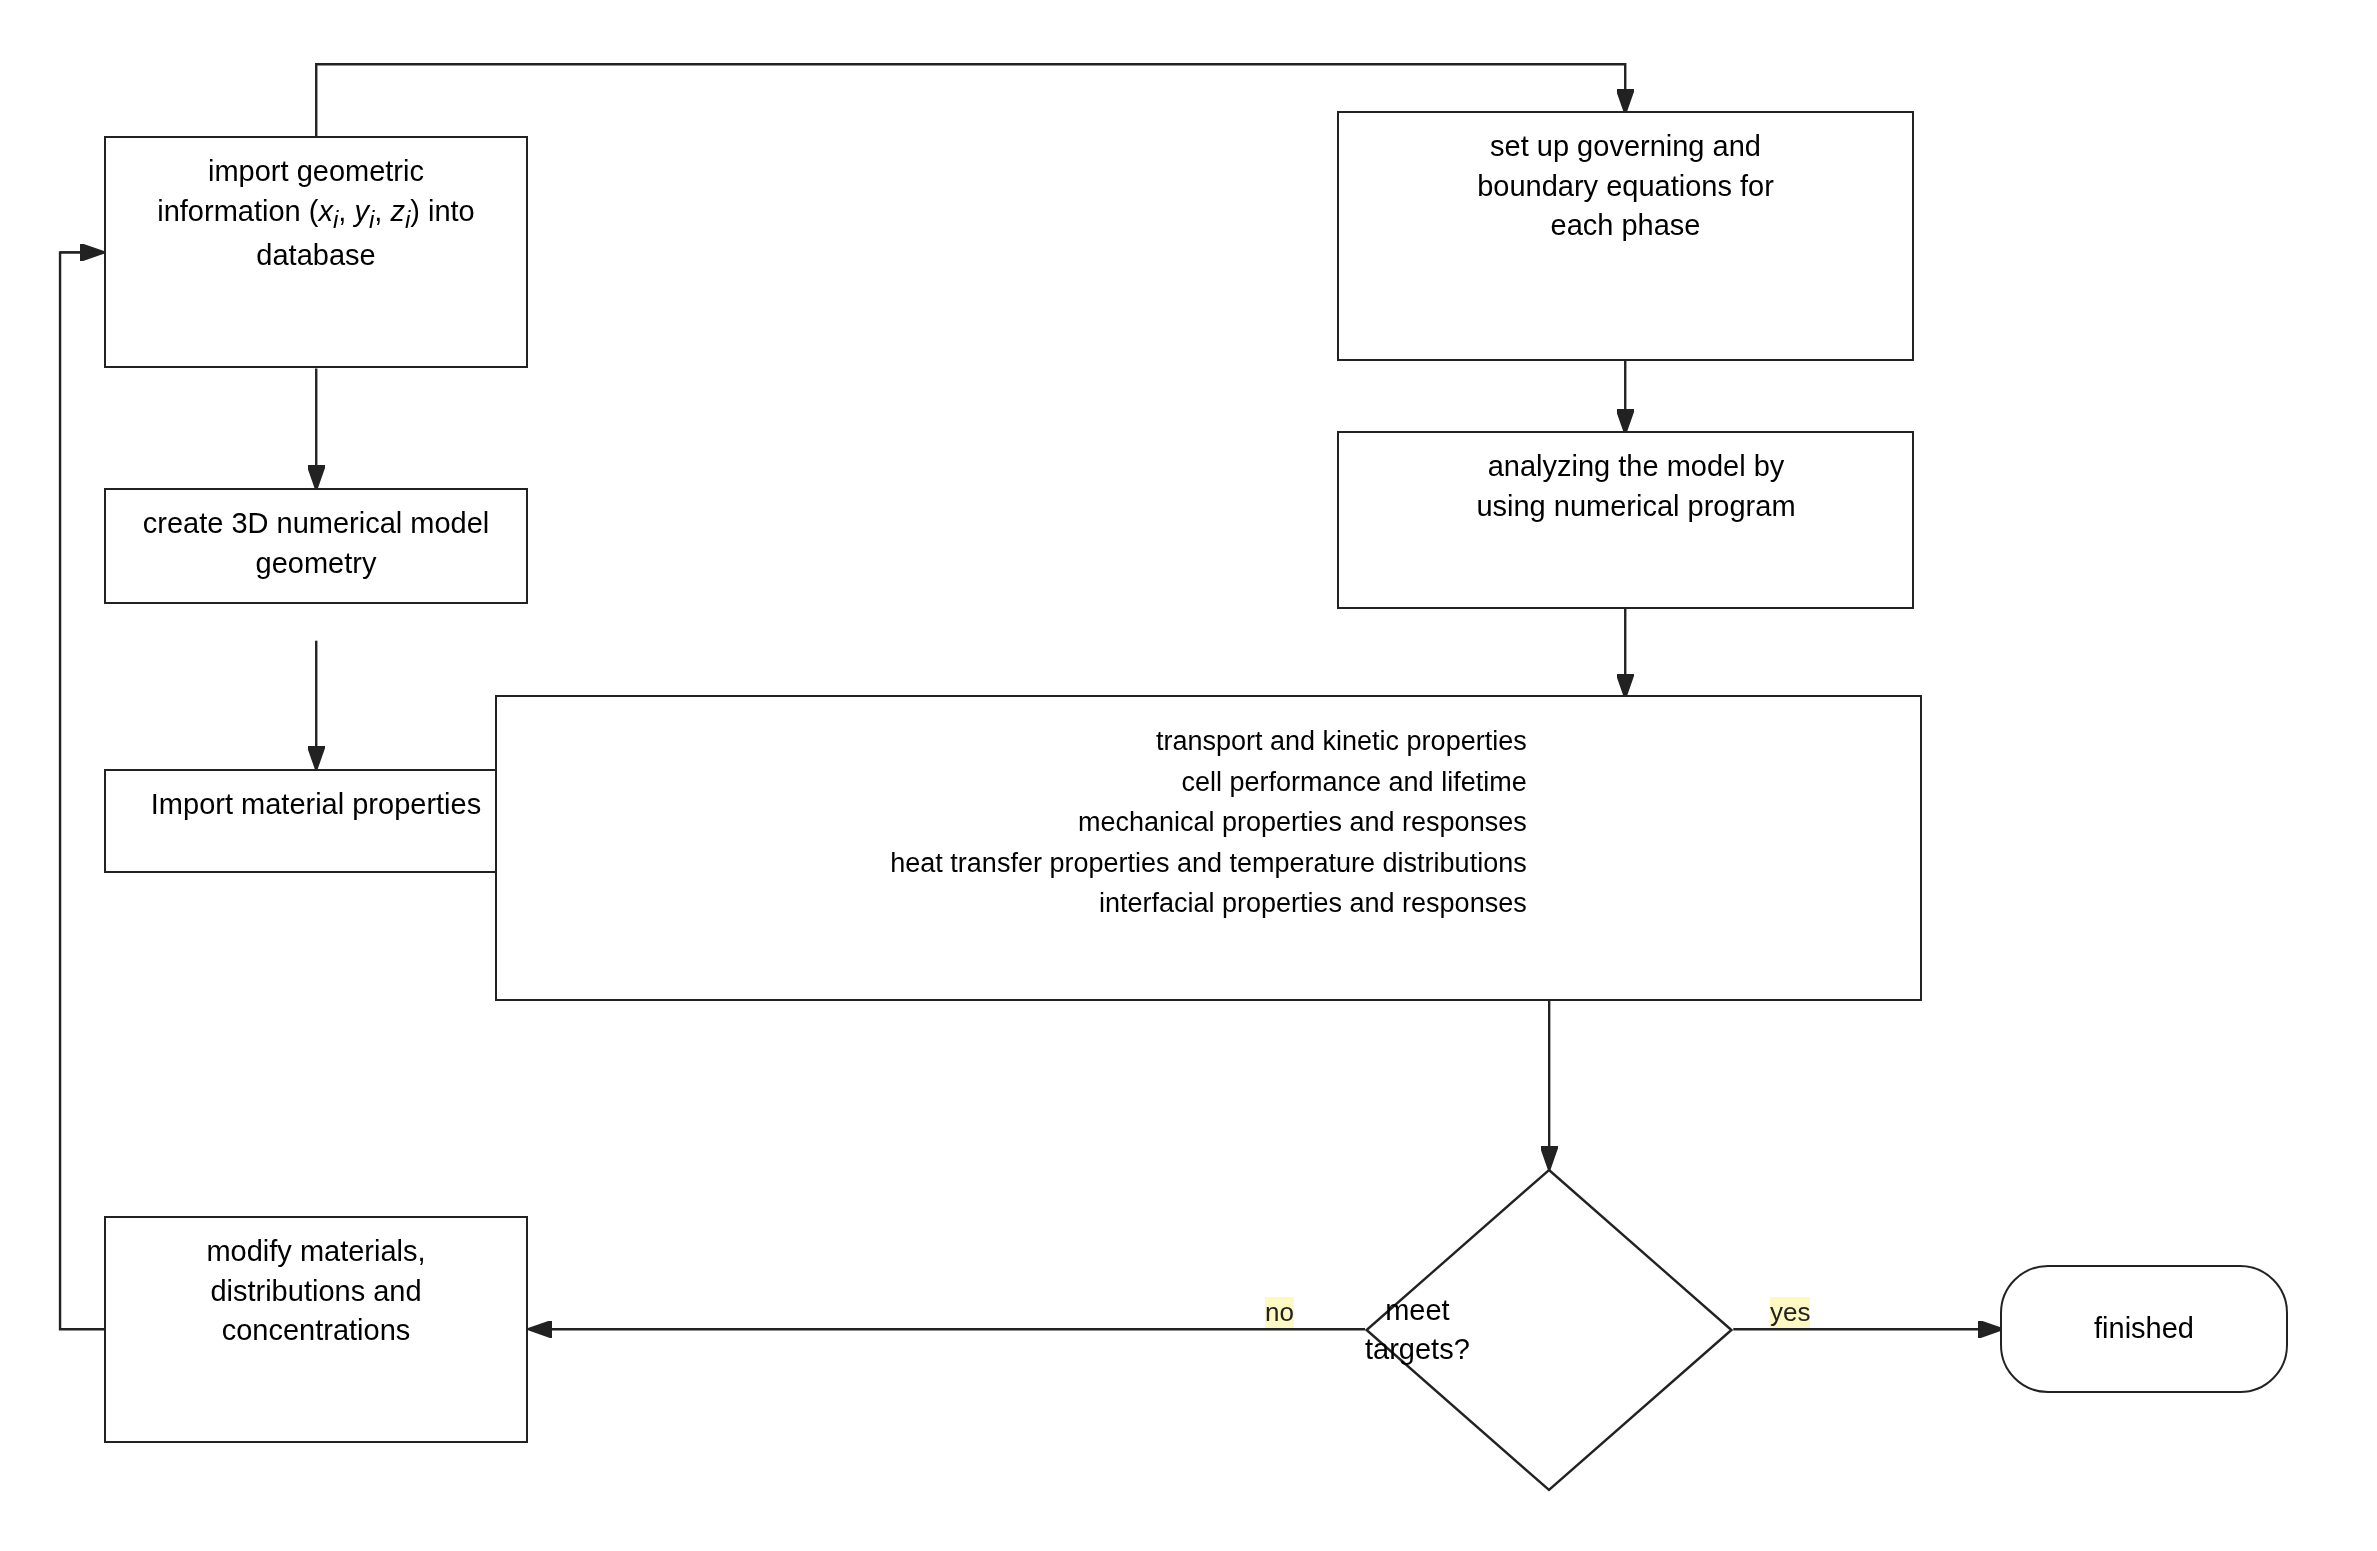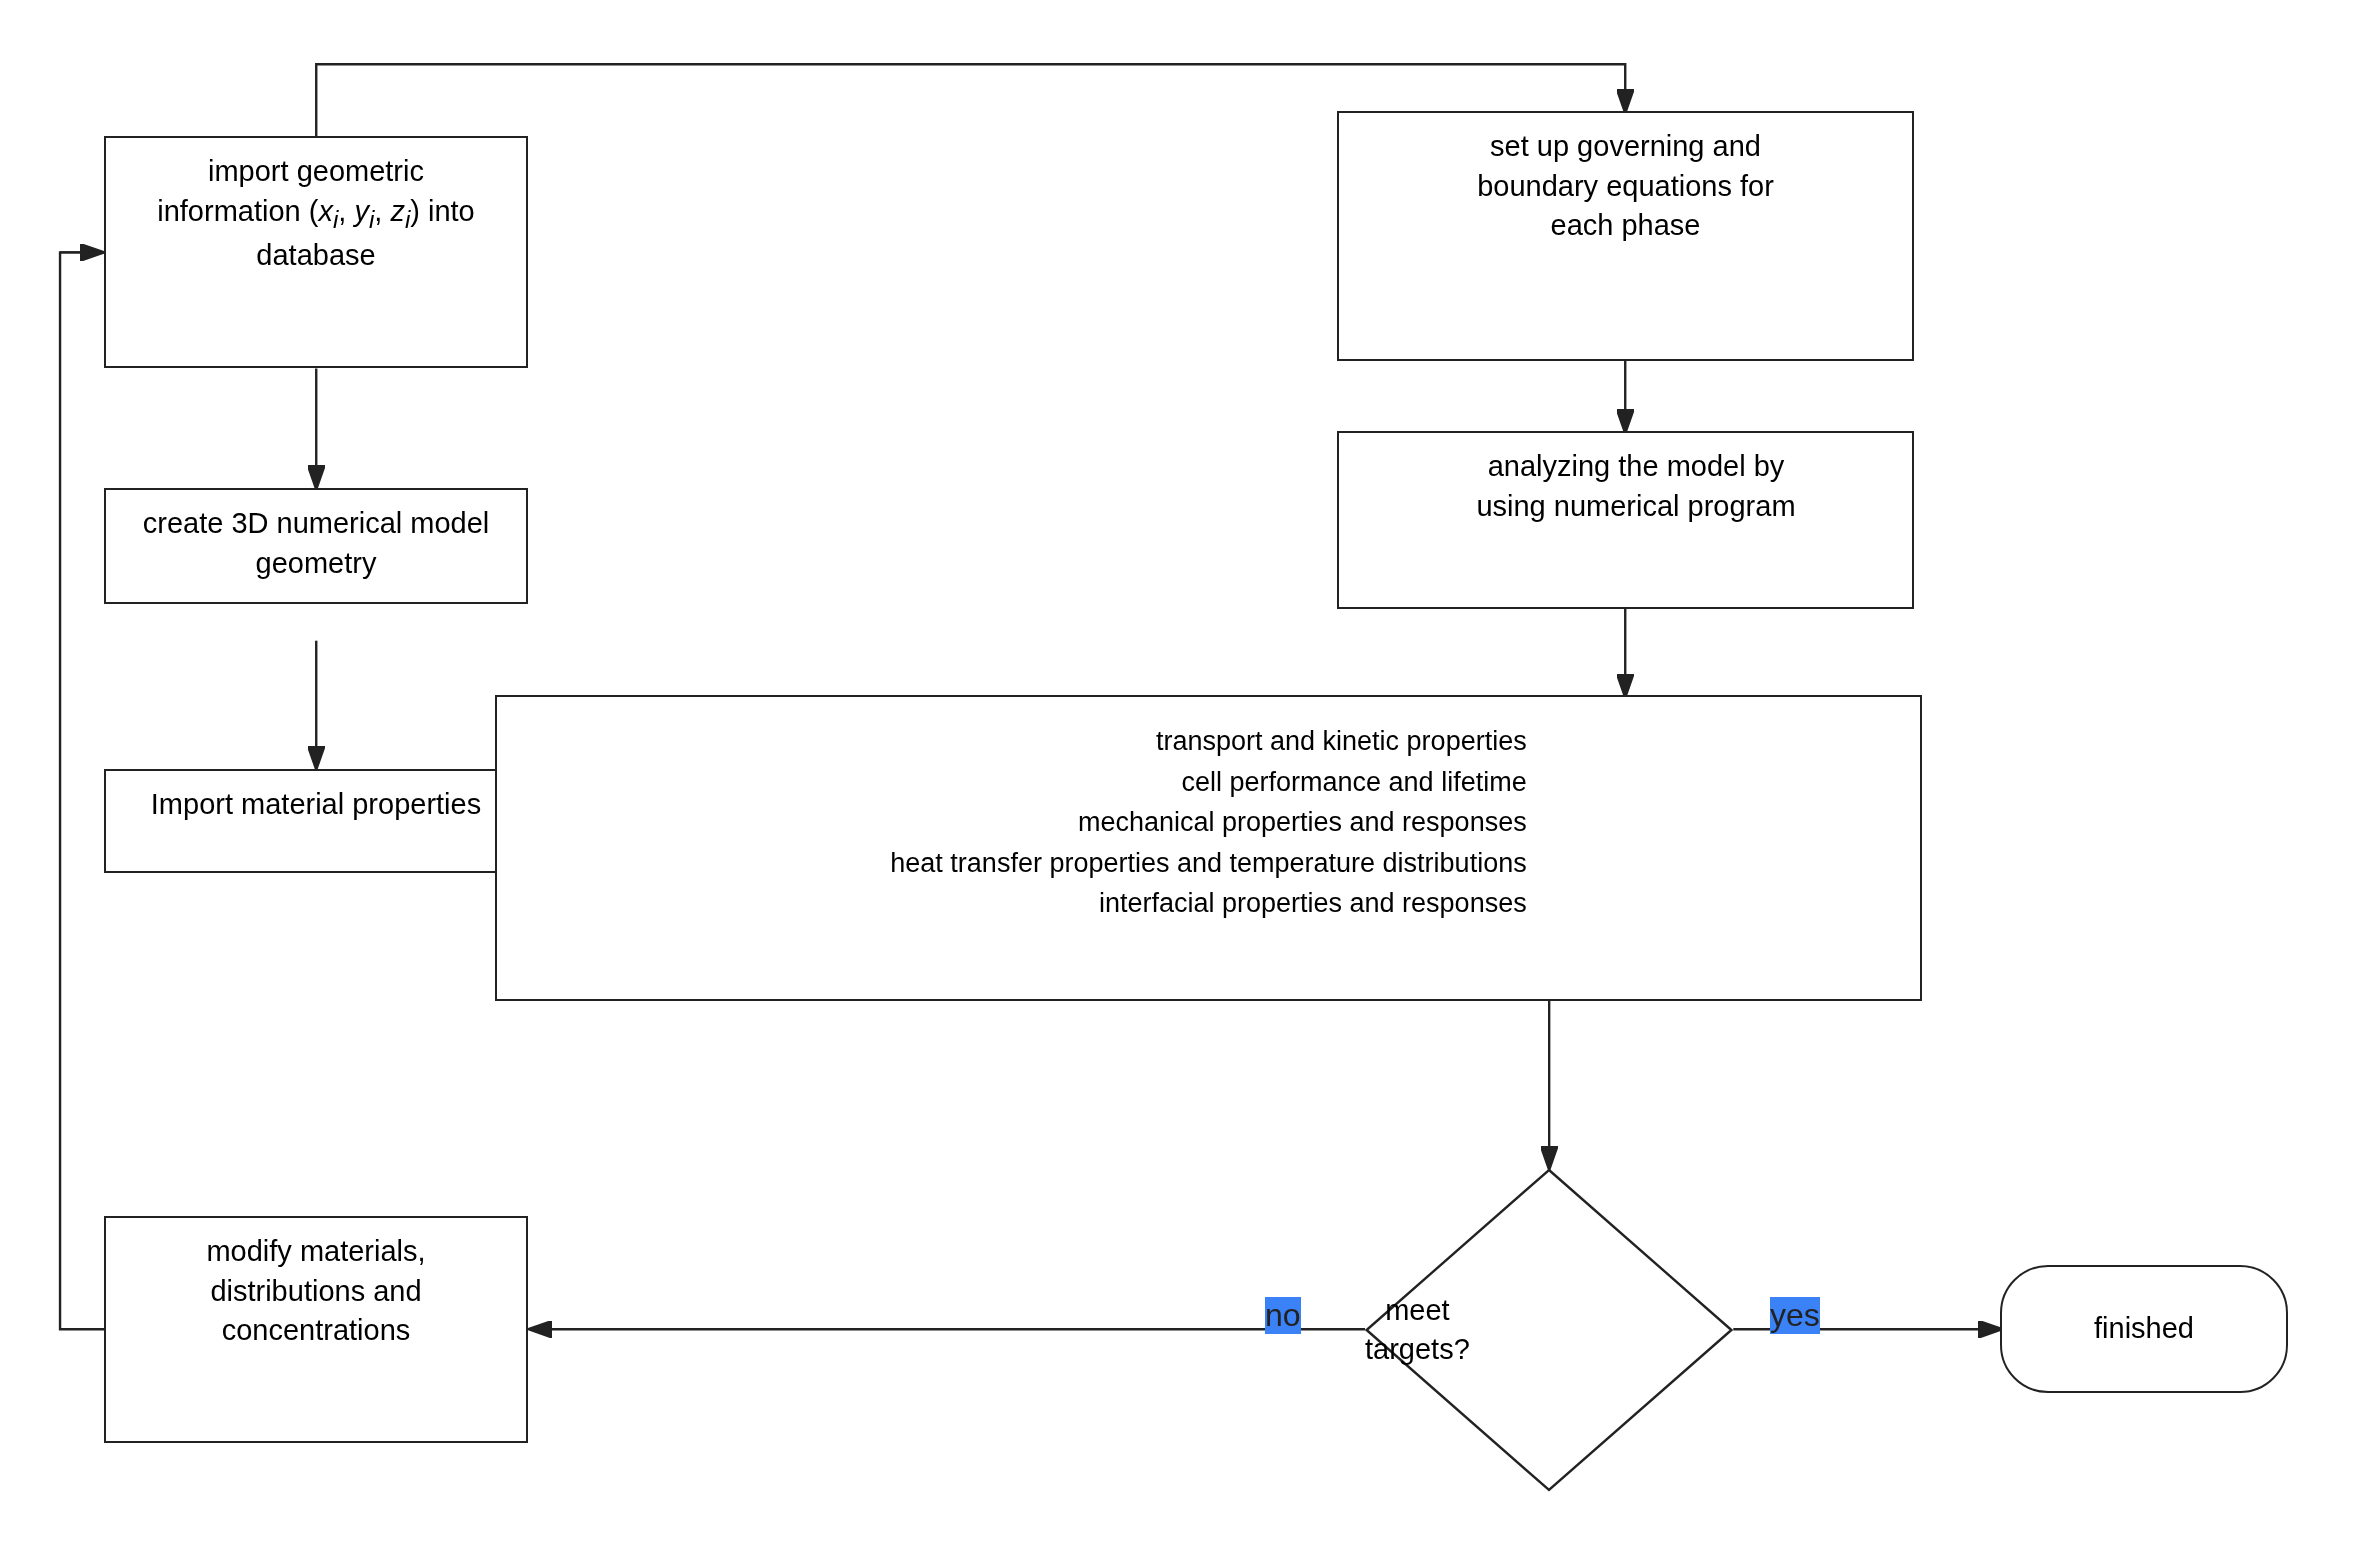--- a/index.html
+++ b/index.html
@@ -65,23 +65,23 @@
       stroke-width: 3;
       fill: none;
     }
     svg.connector polygon {
       fill: #222;
       stroke: #222;
       stroke-width: 1;
     }
     .arrow-label {
       position: absolute;
-      font-size: 32px;
+      font-size: 26px;
       color: #222;
-      background: #3b82f6;
+      background: #fef9c3;
     }
   </style>
 </head>
 <body>
 
 <div class="flowchart">
 
   <svg class="connector" viewBox="0 0 2969 1938" width="2377" height="1552">
     <defs>
       <marker id="arrow" markerWidth="10" markerHeight="7" refX="9" refY="3.5" orient="auto">

